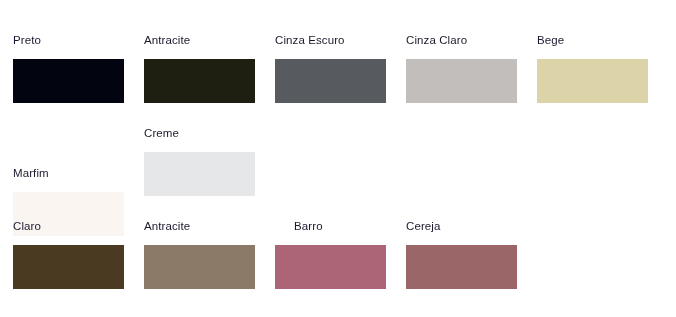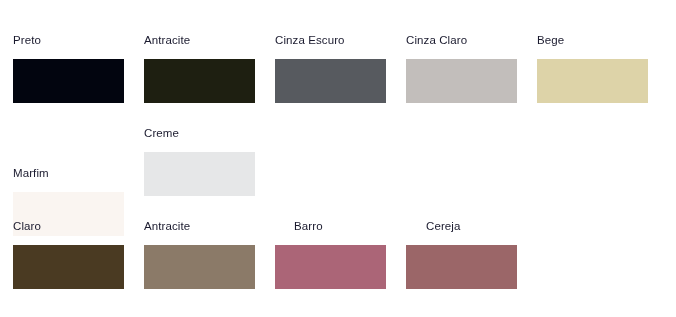--- a/index.html
+++ b/index.html
@@ -94,18 +94,18 @@
     </div>
     <div class="swatch-cell">
       <span class="swatch-label" style="color: rgb(26, 26, 46);">Antracite</span>
       <span class="swatch-chip" style="background-color: rgb(139, 122, 104);"></span>
     </div>
     <div class="swatch-cell">
       <span class="swatch-label" style="color: rgb(26, 26, 46); padding-left: 19px;">Barro</span>
       <span class="swatch-chip" style="background-color: rgb(171, 101, 119);"></span>
     </div>
     <div class="swatch-cell">
-      <span class="swatch-label" style="color: rgb(26, 26, 46); margin-left: 20px;">Cereja</span>
+      <span class="swatch-label" style="color: rgb(26, 26, 46);">Cereja</span>
       <span class="swatch-chip" style="background-color: rgb(155, 102, 104);"></span>
     </div>
   </div>
 
 </div>
 
 </body></html>

